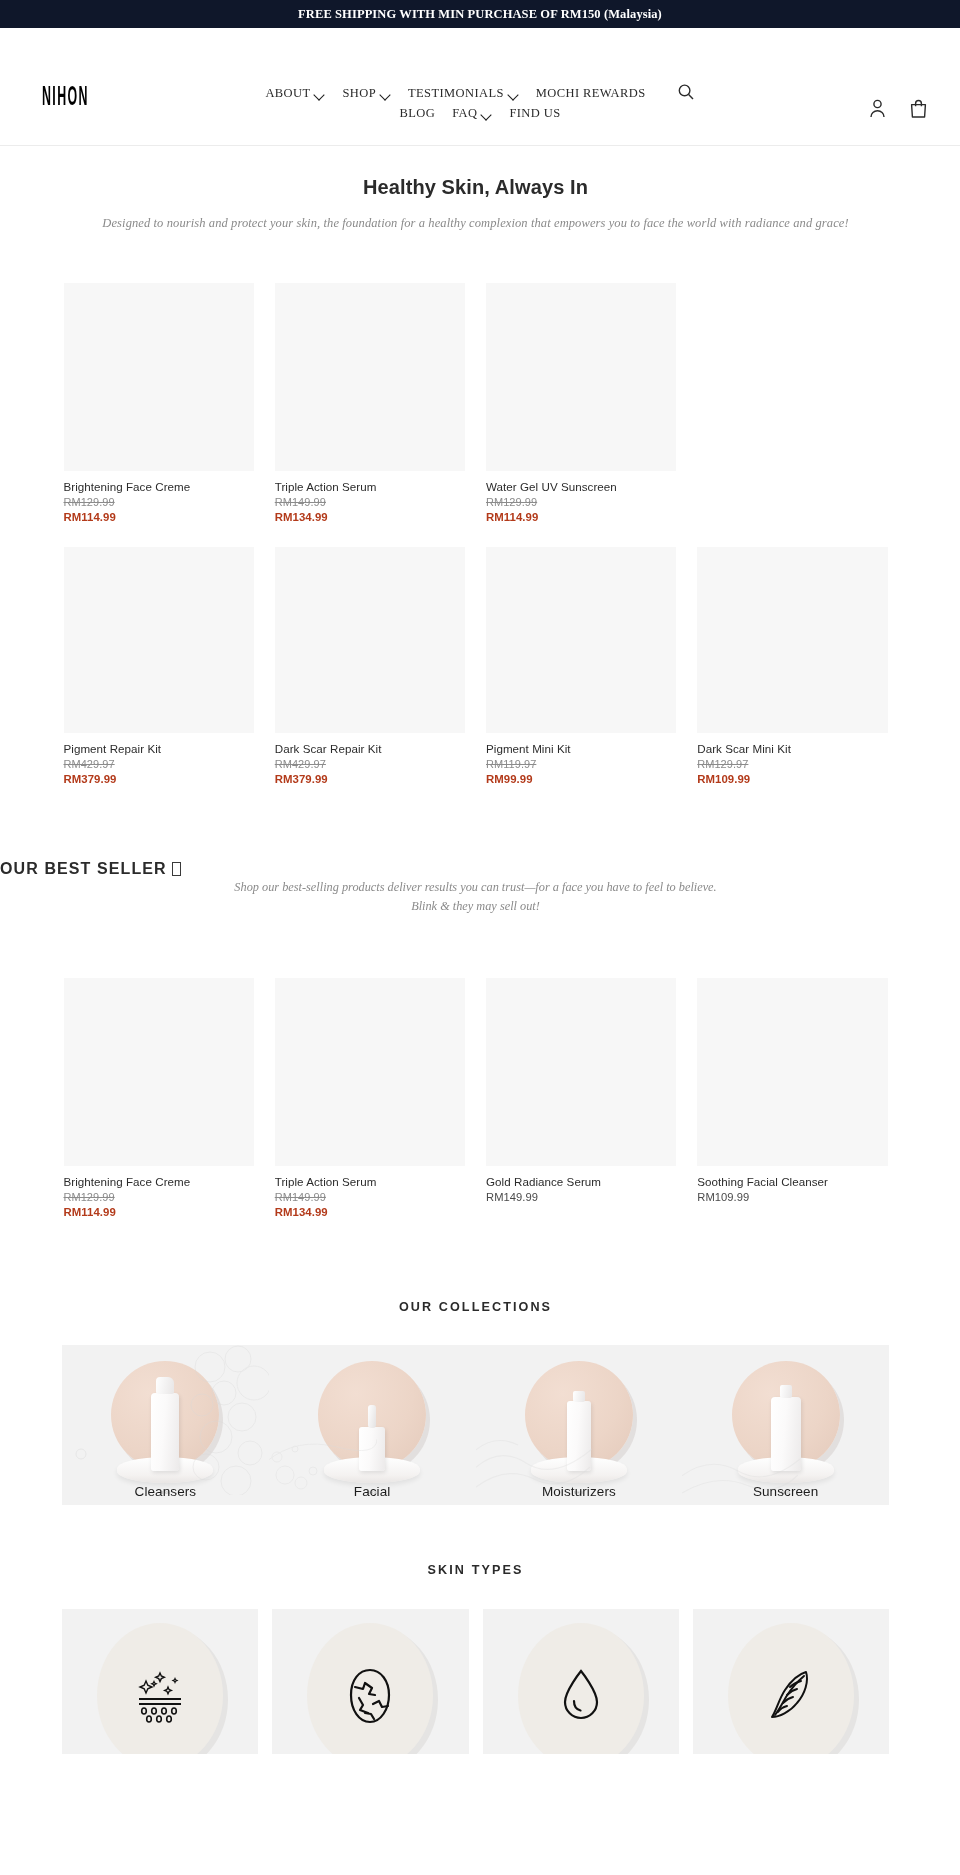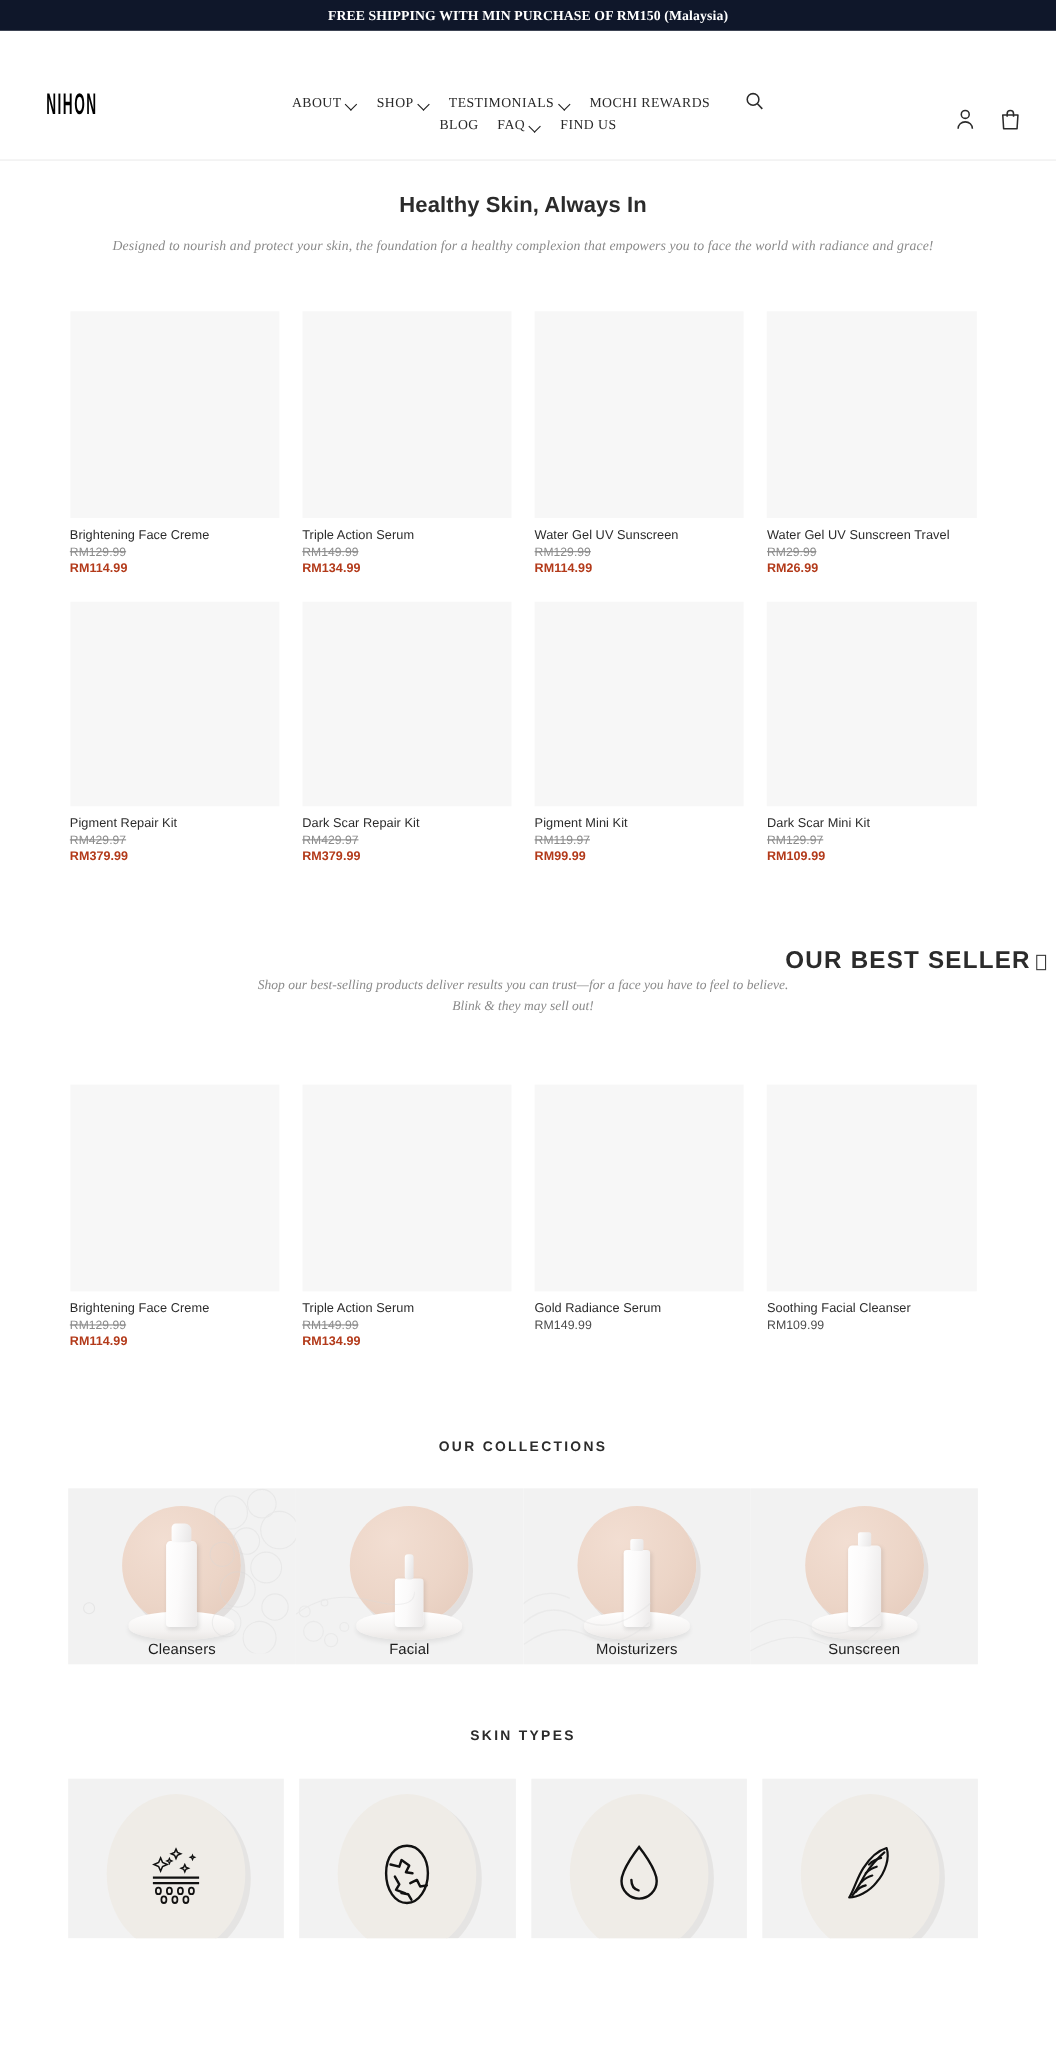--- a/index.html
+++ b/index.html
@@ -166,22 +166,22 @@
   }
   .pplain {
     margin-top: 3px;
     font-size: 11.2px;
     color: #4a4a4a;
     letter-spacing: .05px;
   }
 
   
   .bs-title {
-    text-align: right;
-    font-size: 22px;
+    text-align: left;
+    font-size: 16px;
     font-weight: 700;
     letter-spacing: 1.1px;
     color: #2b2b2b;
   }
   .tofu {
     display: inline-block;
     width: 9px; height: 14px;
     border: 1px solid #3a3a3a;
     vertical-align: -2px;
     margin-left: 5px;
@@ -399,26 +399,20 @@
       <div class="pimg"></div>
       <div class="ptitle">Triple Action Serum</div>
       <div class="pold">RM149.99</div>
       <div class="pnew">RM134.99</div>
     </div>
     <div class="pcard">
       <div class="pimg"></div>
       <div class="ptitle">Water Gel UV Sunscreen</div>
       <div class="pold">RM129.99</div>
       <div class="pnew">RM114.99</div>
-    </div>
-    <div class="pcard">
-      <div class="pimg"></div>
-      <div class="ptitle">Water Gel UV Sunscreen Travel</div>
-      <div class="pold">RM29.99</div>
-      <div class="pnew">RM26.99</div>
     </div>
   </div>
 
   <div class="pgrid" style="margin-top:24px;">
     <div class="pcard">
       <div class="pimg tall"></div>
       <div class="ptitle">Pigment Repair Kit</div>
       <div class="pold">RM429.97</div>
       <div class="pnew">RM379.99</div>
     </div>

